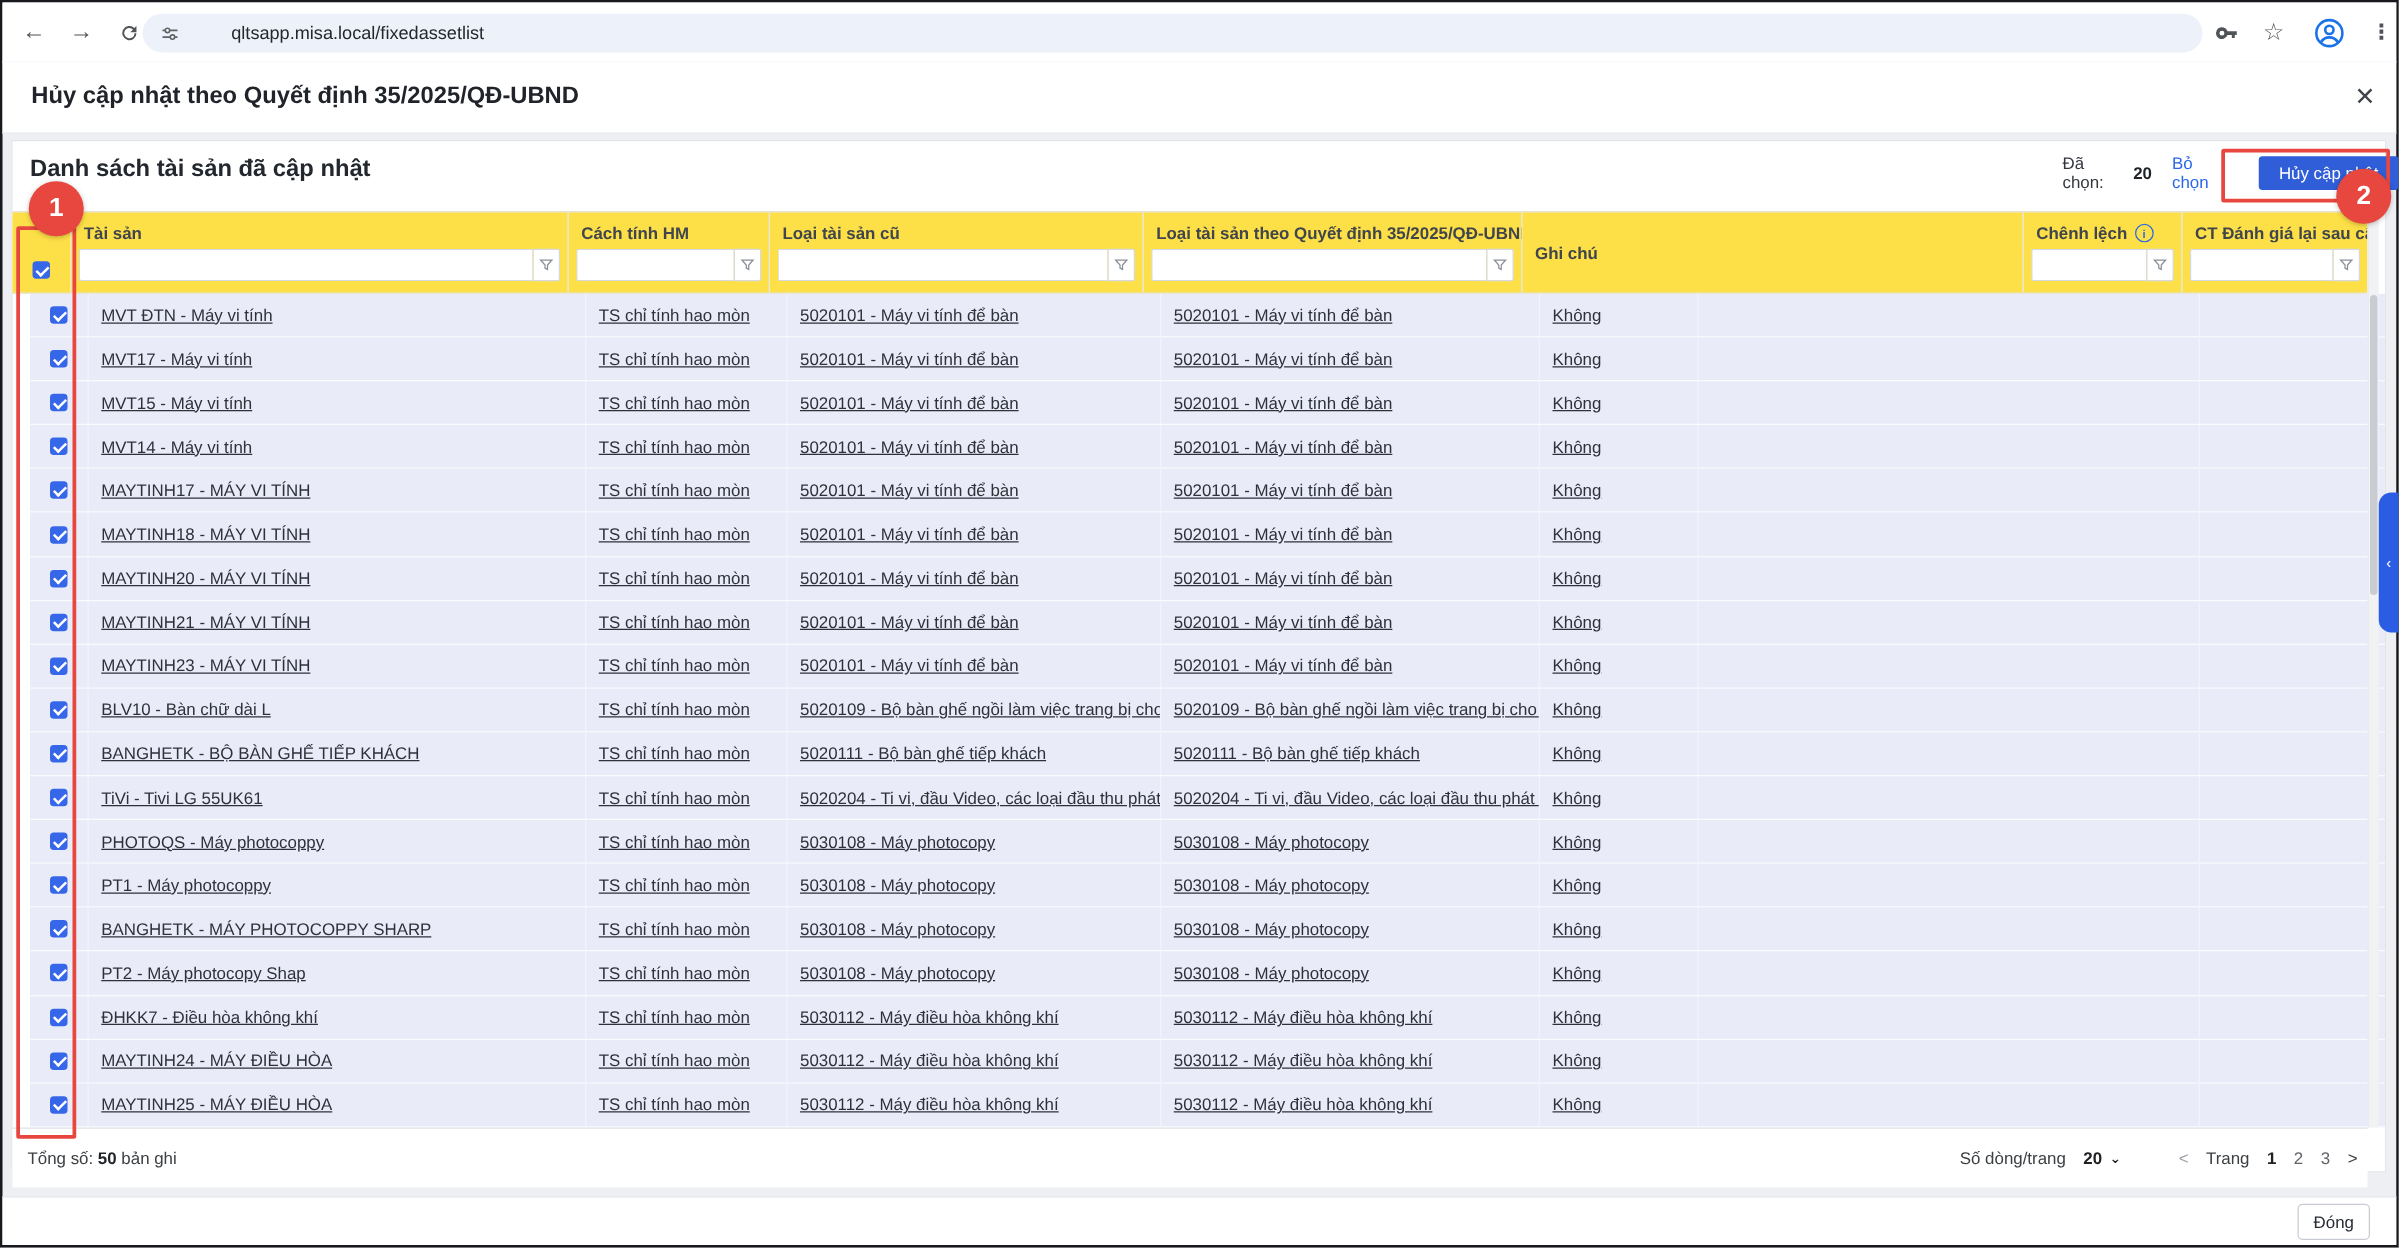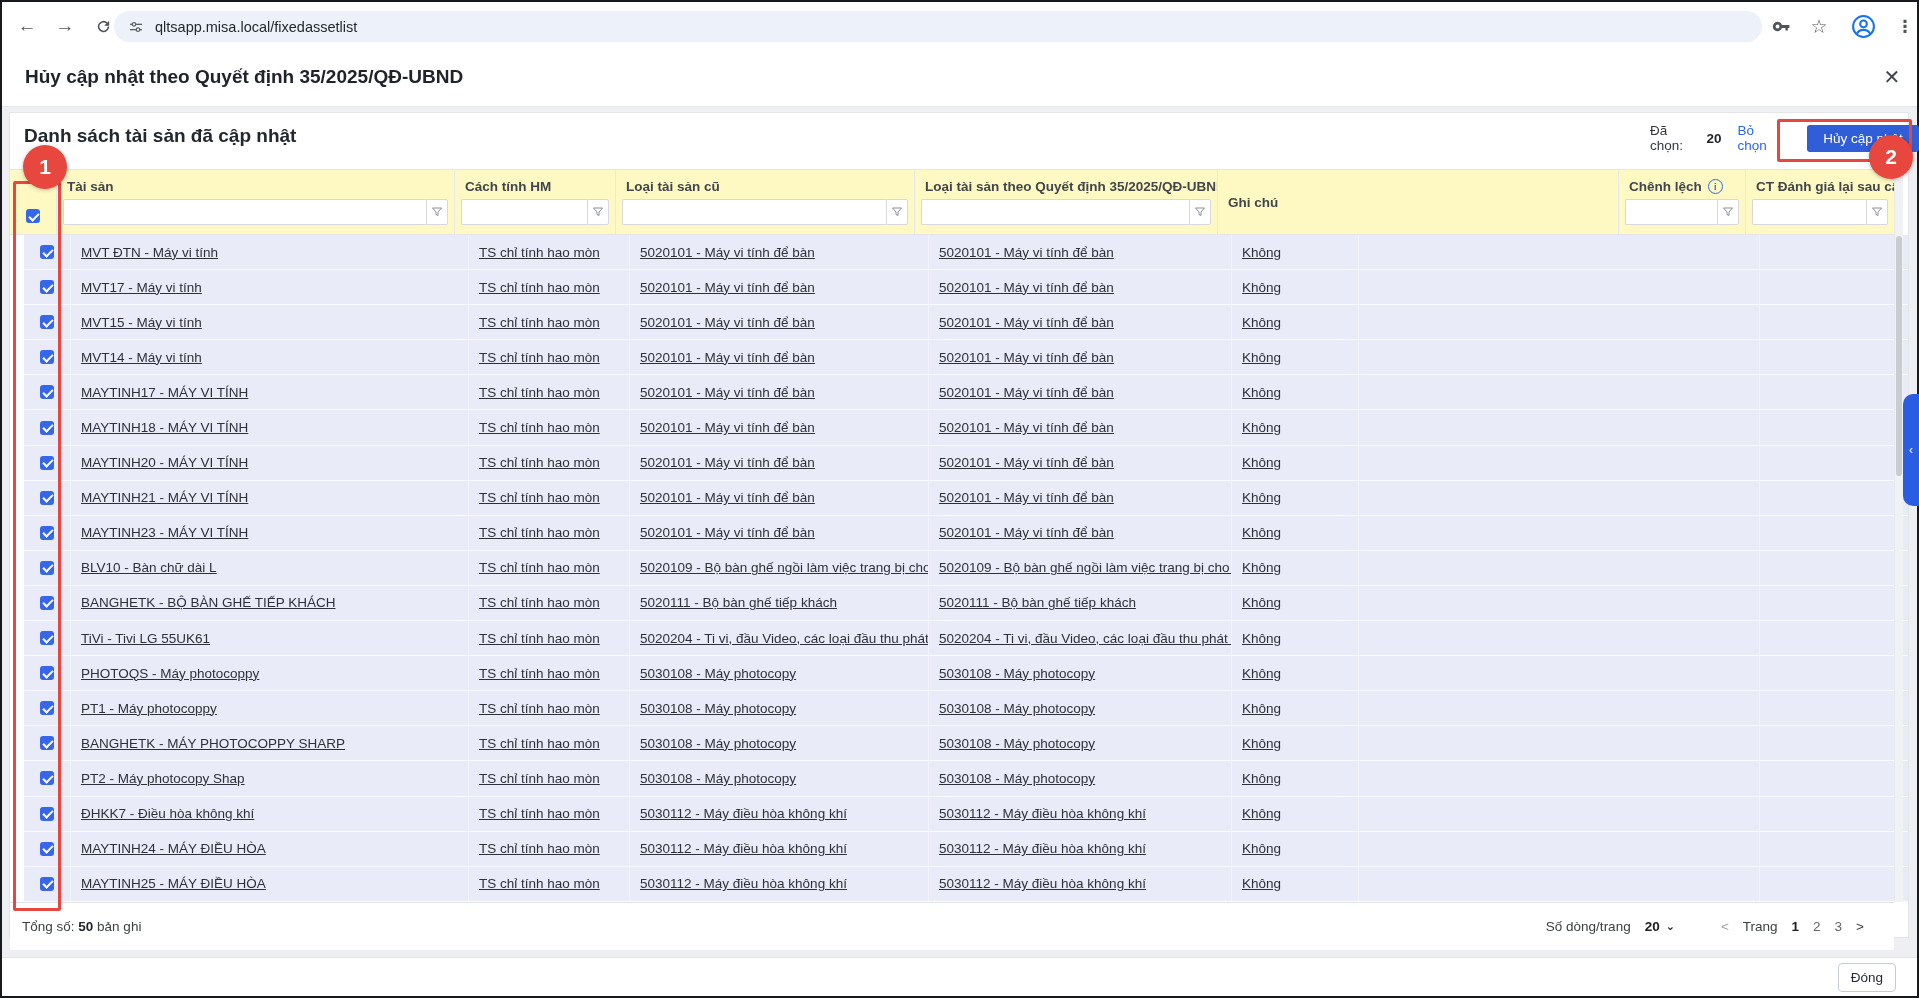--- a/index.html
+++ b/index.html
@@ -4,39 +4,39 @@
 <style>
   html,body{margin:0;padding:0;background:#555;}
   #viewport{position:relative;width:1919px;height:998px;background:#edeff3;overflow:hidden;
     font-family:"Liberation Sans","DejaVu Sans",sans-serif;color:#2e3238;
     box-shadow:inset 0 0 0 2px #17191d;}
   
   .chrome{position:absolute;left:2px;top:2px;width:1915px;height:47px;background:#fff;border-bottom:1px solid #dfe2e7;}
   .nav-ic{position:absolute;top:11px;width:26px;height:26px;display:flex;align-items:center;justify-content:center;
     font-size:19px;color:#505459;border-radius:50%;cursor:pointer;}
   .omnibox{position:absolute;left:112px;top:9px;width:1648px;height:31px;background:#edf1f9;border-radius:16px;
-    display:flex;align-items:center;padding:0 14px;box-sizing:border-box;}
+    display:flex;align-items:center;padding:0 14px;box-sizing:border-box;gap:30px;}
   .omni-url{margin-left:11px;font-size:14.5px;color:#24282d;}
   .chrome-right{position:absolute;top:11px;display:flex;align-items:center;justify-content:center;width:26px;height:26px;}
   
   .titlebar{position:absolute;left:2px;top:49px;width:1915px;height:57px;background:#fff;border-bottom:1px solid #e5e7eb;}
   .m-title{position:absolute;left:23px;top:17px;font-size:19px;font-weight:700;color:#20242a;}
   .m-close{position:absolute;left:1876px;top:14px;width:28px;height:28px;display:flex;align-items:center;justify-content:center;
     font-size:20px;color:#3f444a;cursor:pointer;}
   
   .card{position:absolute;left:9px;top:112px;width:1900px;height:826px;background:#fff;border:1px solid #e3e5e9;box-sizing:border-box;}
   .panel-heading{position:absolute;left:24px;top:125px;font-size:19px;font-weight:700;color:#23272e;}
   .top-actions{position:absolute;left:1650px;top:122px;height:32px;display:flex;align-items:center;}
   .sel-label{font-size:13.5px;color:#33373d;}
   .sel-count{font-size:13.5px;font-weight:700;color:#1f2328;margin-left:5px;}
   .deselect{font-size:13.5px;color:#2a67e8;margin-left:16px;cursor:pointer;}
   .btn-primary{margin-left:22px;width:117px;height:27px;background:#2f5ed8;color:#fff;border:none;border-radius:3px;
     font-size:13.5px;font-family:inherit;cursor:pointer;}
   
-  .thead{position:absolute;left:10px;top:169px;width:1884px;height:66px;background:#fef9c3;display:flex;
+  .thead{position:absolute;left:10px;top:169px;width:1884px;height:66px;background:#fde047;display:flex;
     border-top:1px solid #e3e5e9;border-bottom:1px solid #e3e5e9;box-sizing:border-box;}
   .hcell{box-sizing:border-box;border-right:1px solid #e7e8ec;display:flex;flex-direction:column;}
   .hlabel{padding:9px 6px 0 10px;font-size:13.5px;font-weight:700;color:#41454c;white-space:nowrap;overflow:hidden;display:flex;align-items:center;}
   .hfilter{display:flex;align-items:center;margin:5px 6px 0 6px;height:26px;}
   .hfilter input{flex:1;min-width:0;height:24px;border:1px solid #d7d9de;border-right:none;border-radius:2px 0 0 2px;
     background:#fff;outline:none;font-family:inherit;padding:0 6px;}
   .funnel-btn{width:22px;height:26px;border:1px solid #d7d9de;border-radius:0 2px 2px 0;background:#fff;display:flex;
     align-items:center;justify-content:center;cursor:pointer;box-sizing:border-box;}
   .w0{width:47px}.w1{width:398px}.w2{width:161px}.w3{width:299px}.w4{width:303px}.w5{width:127px}.w6{width:401px}.w7{width:148px}
   .cb{width:14px;height:14px;background:#3767e9;border-radius:3px;position:relative;flex:none;cursor:pointer;}
@@ -45,21 +45,21 @@
     border-radius:50%;color:#2f6be0;font-size:9px;font-weight:700;margin-left:6px;flex:none;font-style:normal;}
   .tbody{position:absolute;left:24px;top:235px;width:1884px;height:667px;overflow:hidden;text-decoration:underline;}
   .t-row{display:flex;height:35.1px;background:#e9ebf9;border-bottom:1px solid #fafbfe;box-sizing:border-box;cursor:pointer;}
   .cell{box-sizing:border-box;border-right:1px solid #f3f4fa;padding:0 6px 0 10px;font-size:13.5px;color:#2e3238;
     display:flex;align-items:center;white-space:nowrap;overflow:hidden;}
   .cell.ck{justify-content:center;padding:0;}
   
   .tfoot{position:absolute;left:10px;top:902px;width:1884px;height:48px;background:#fff;border-top:1px solid #e0e2e7;
     display:flex;align-items:center;font-size:13.5px;color:#3c4043;box-sizing:border-box;}
   .total{margin-left:12px;}
-  .pager{margin-left:auto;margin-right:30px;display:flex;align-items:center;}
+  .pager{margin-left:auto;margin-right:8px;display:flex;align-items:center;}
   .rpp-val{margin-left:14px;font-weight:600;color:#202124;cursor:pointer;display:flex;align-items:center;}
   .rpp-caret{margin-left:6px;font-size:11px;color:#202124;}
   .pg-prev{margin-left:46px;color:#9aa0a6;cursor:pointer;}
   .pg-label{margin-left:14px;}
   .pg-num{margin-left:14px;color:#5f6368;cursor:pointer;}
   .pg-num.active{color:#202124;font-weight:700;}
   .pg-next{margin-left:14px;color:#3c4043;cursor:pointer;}
   
   .bottombar{position:absolute;left:2px;top:957px;width:1915px;height:39px;background:#fff;border-top:1px solid #e2e4e9;box-sizing:border-box;padding-left:48px;}
   .btn-close{position:absolute;left:1836px;top:5px;width:58px;height:29px;background:#fff;border:1px solid #c8ccd2;border-radius:4px;

